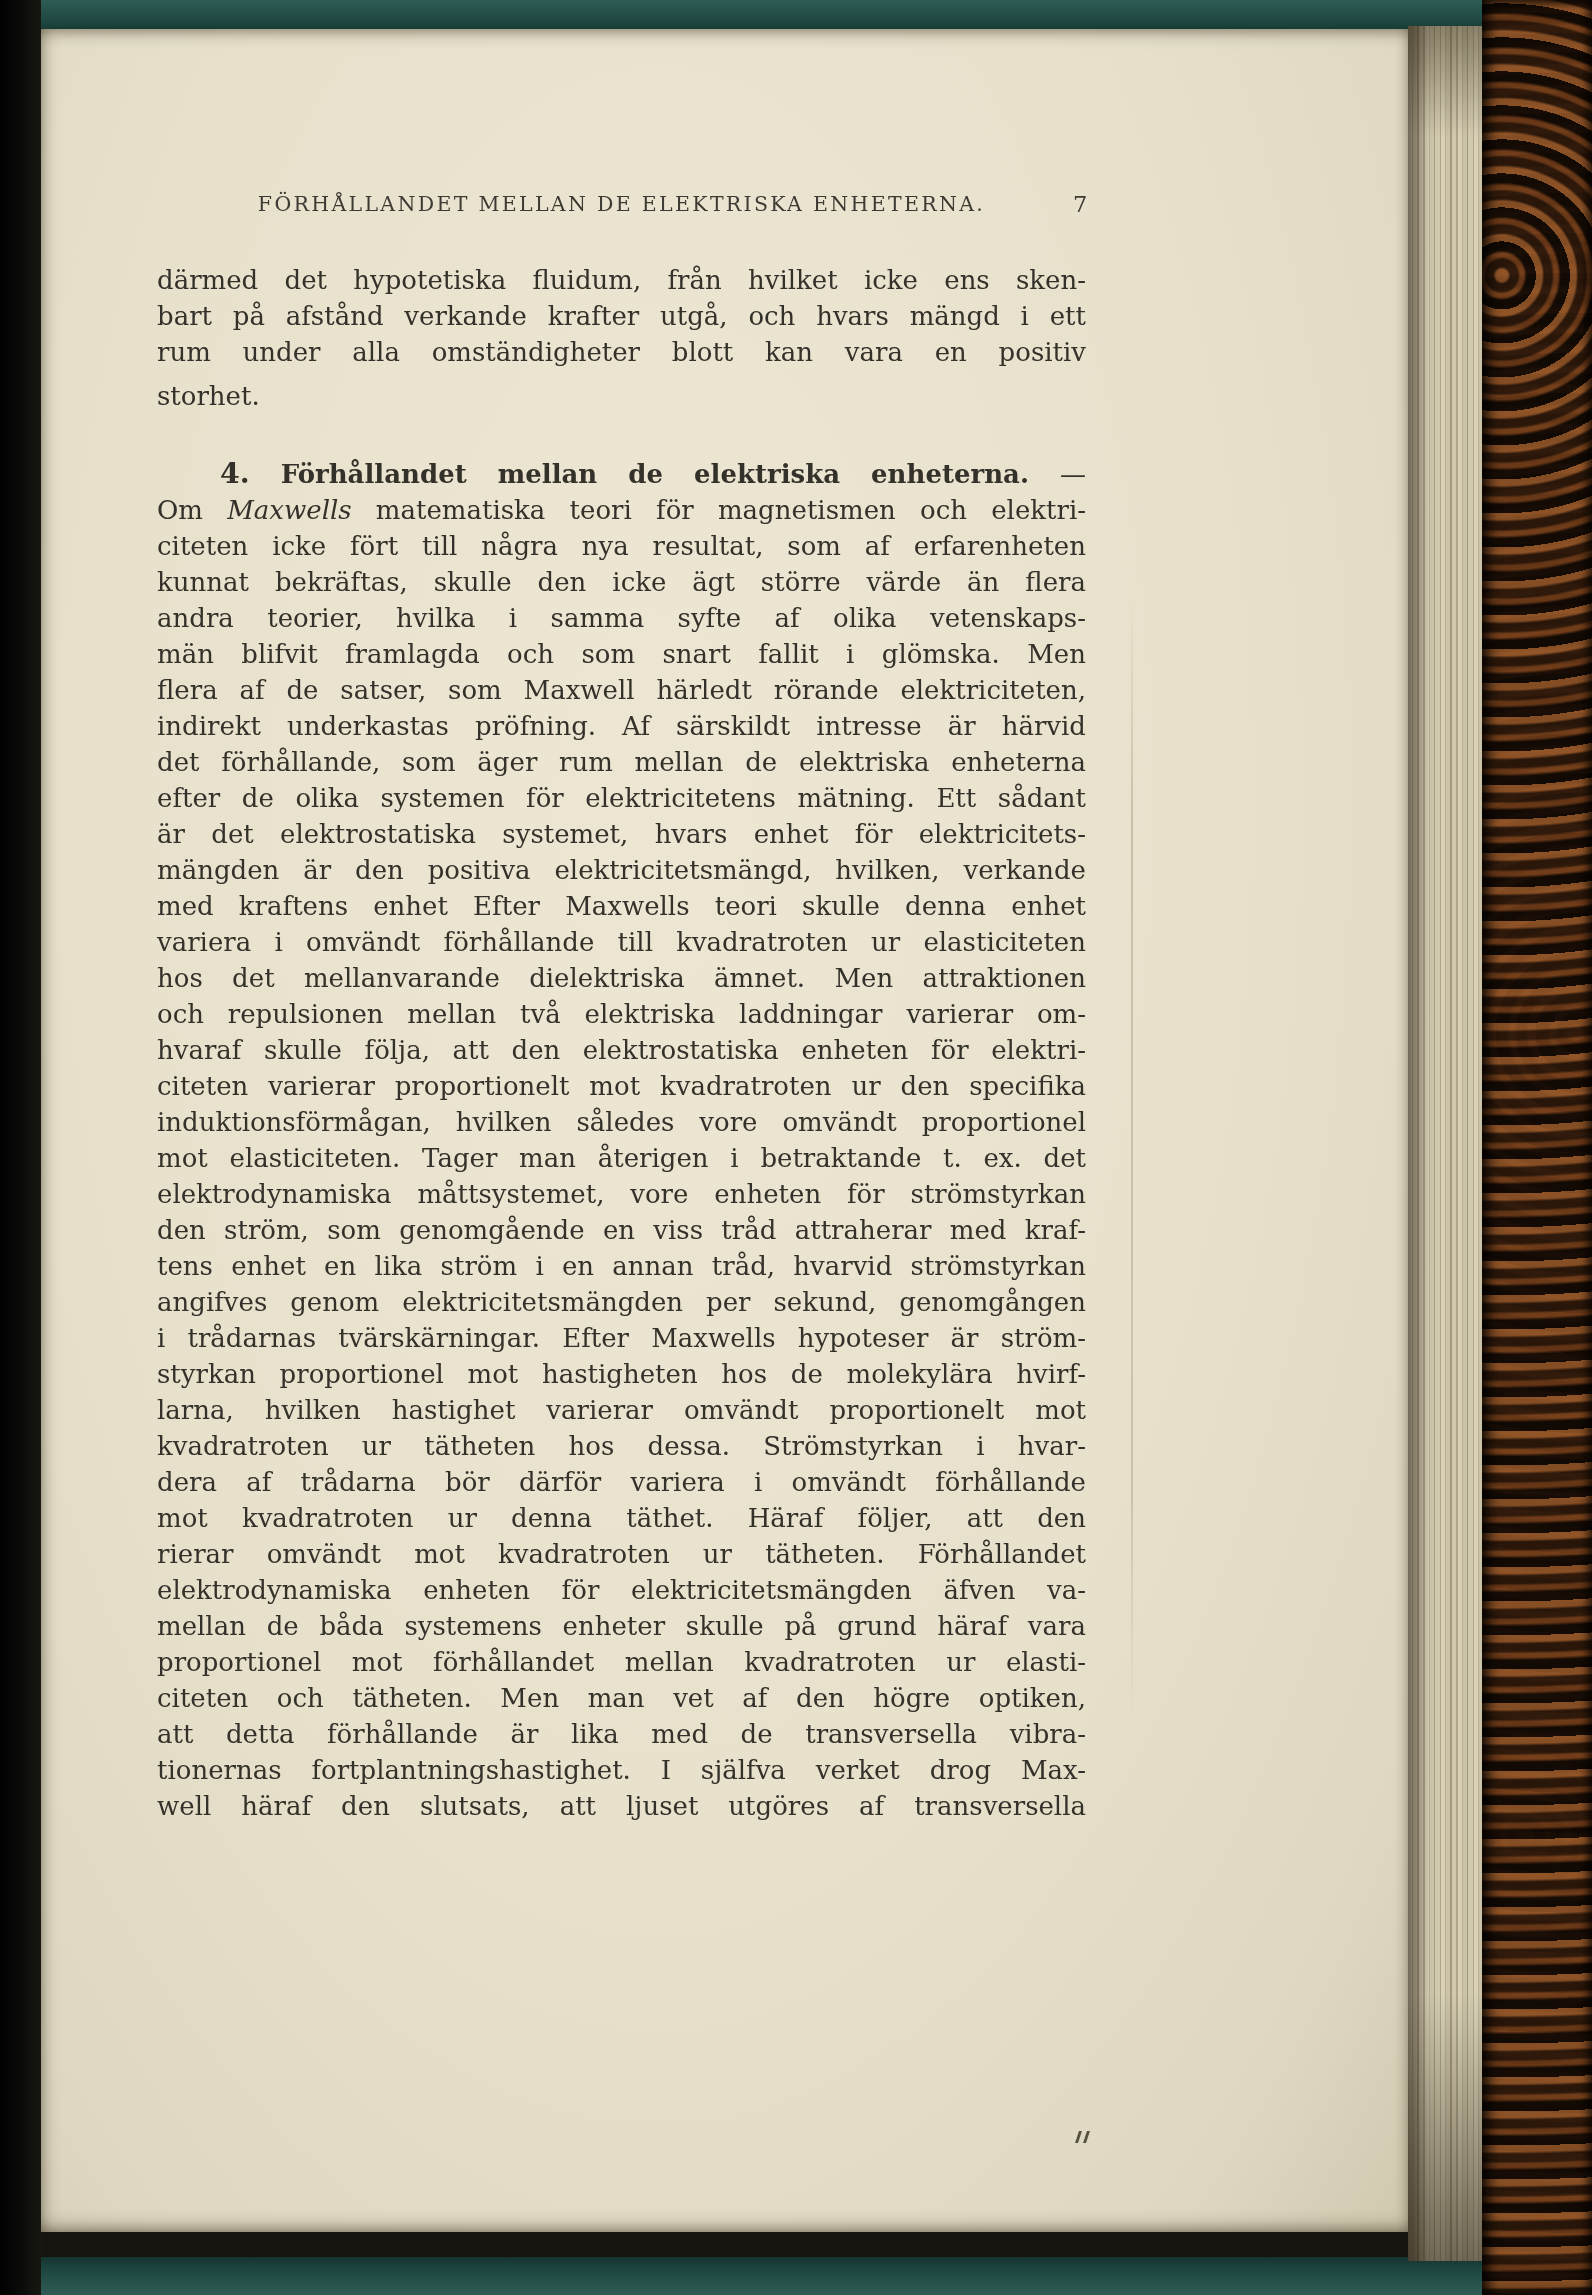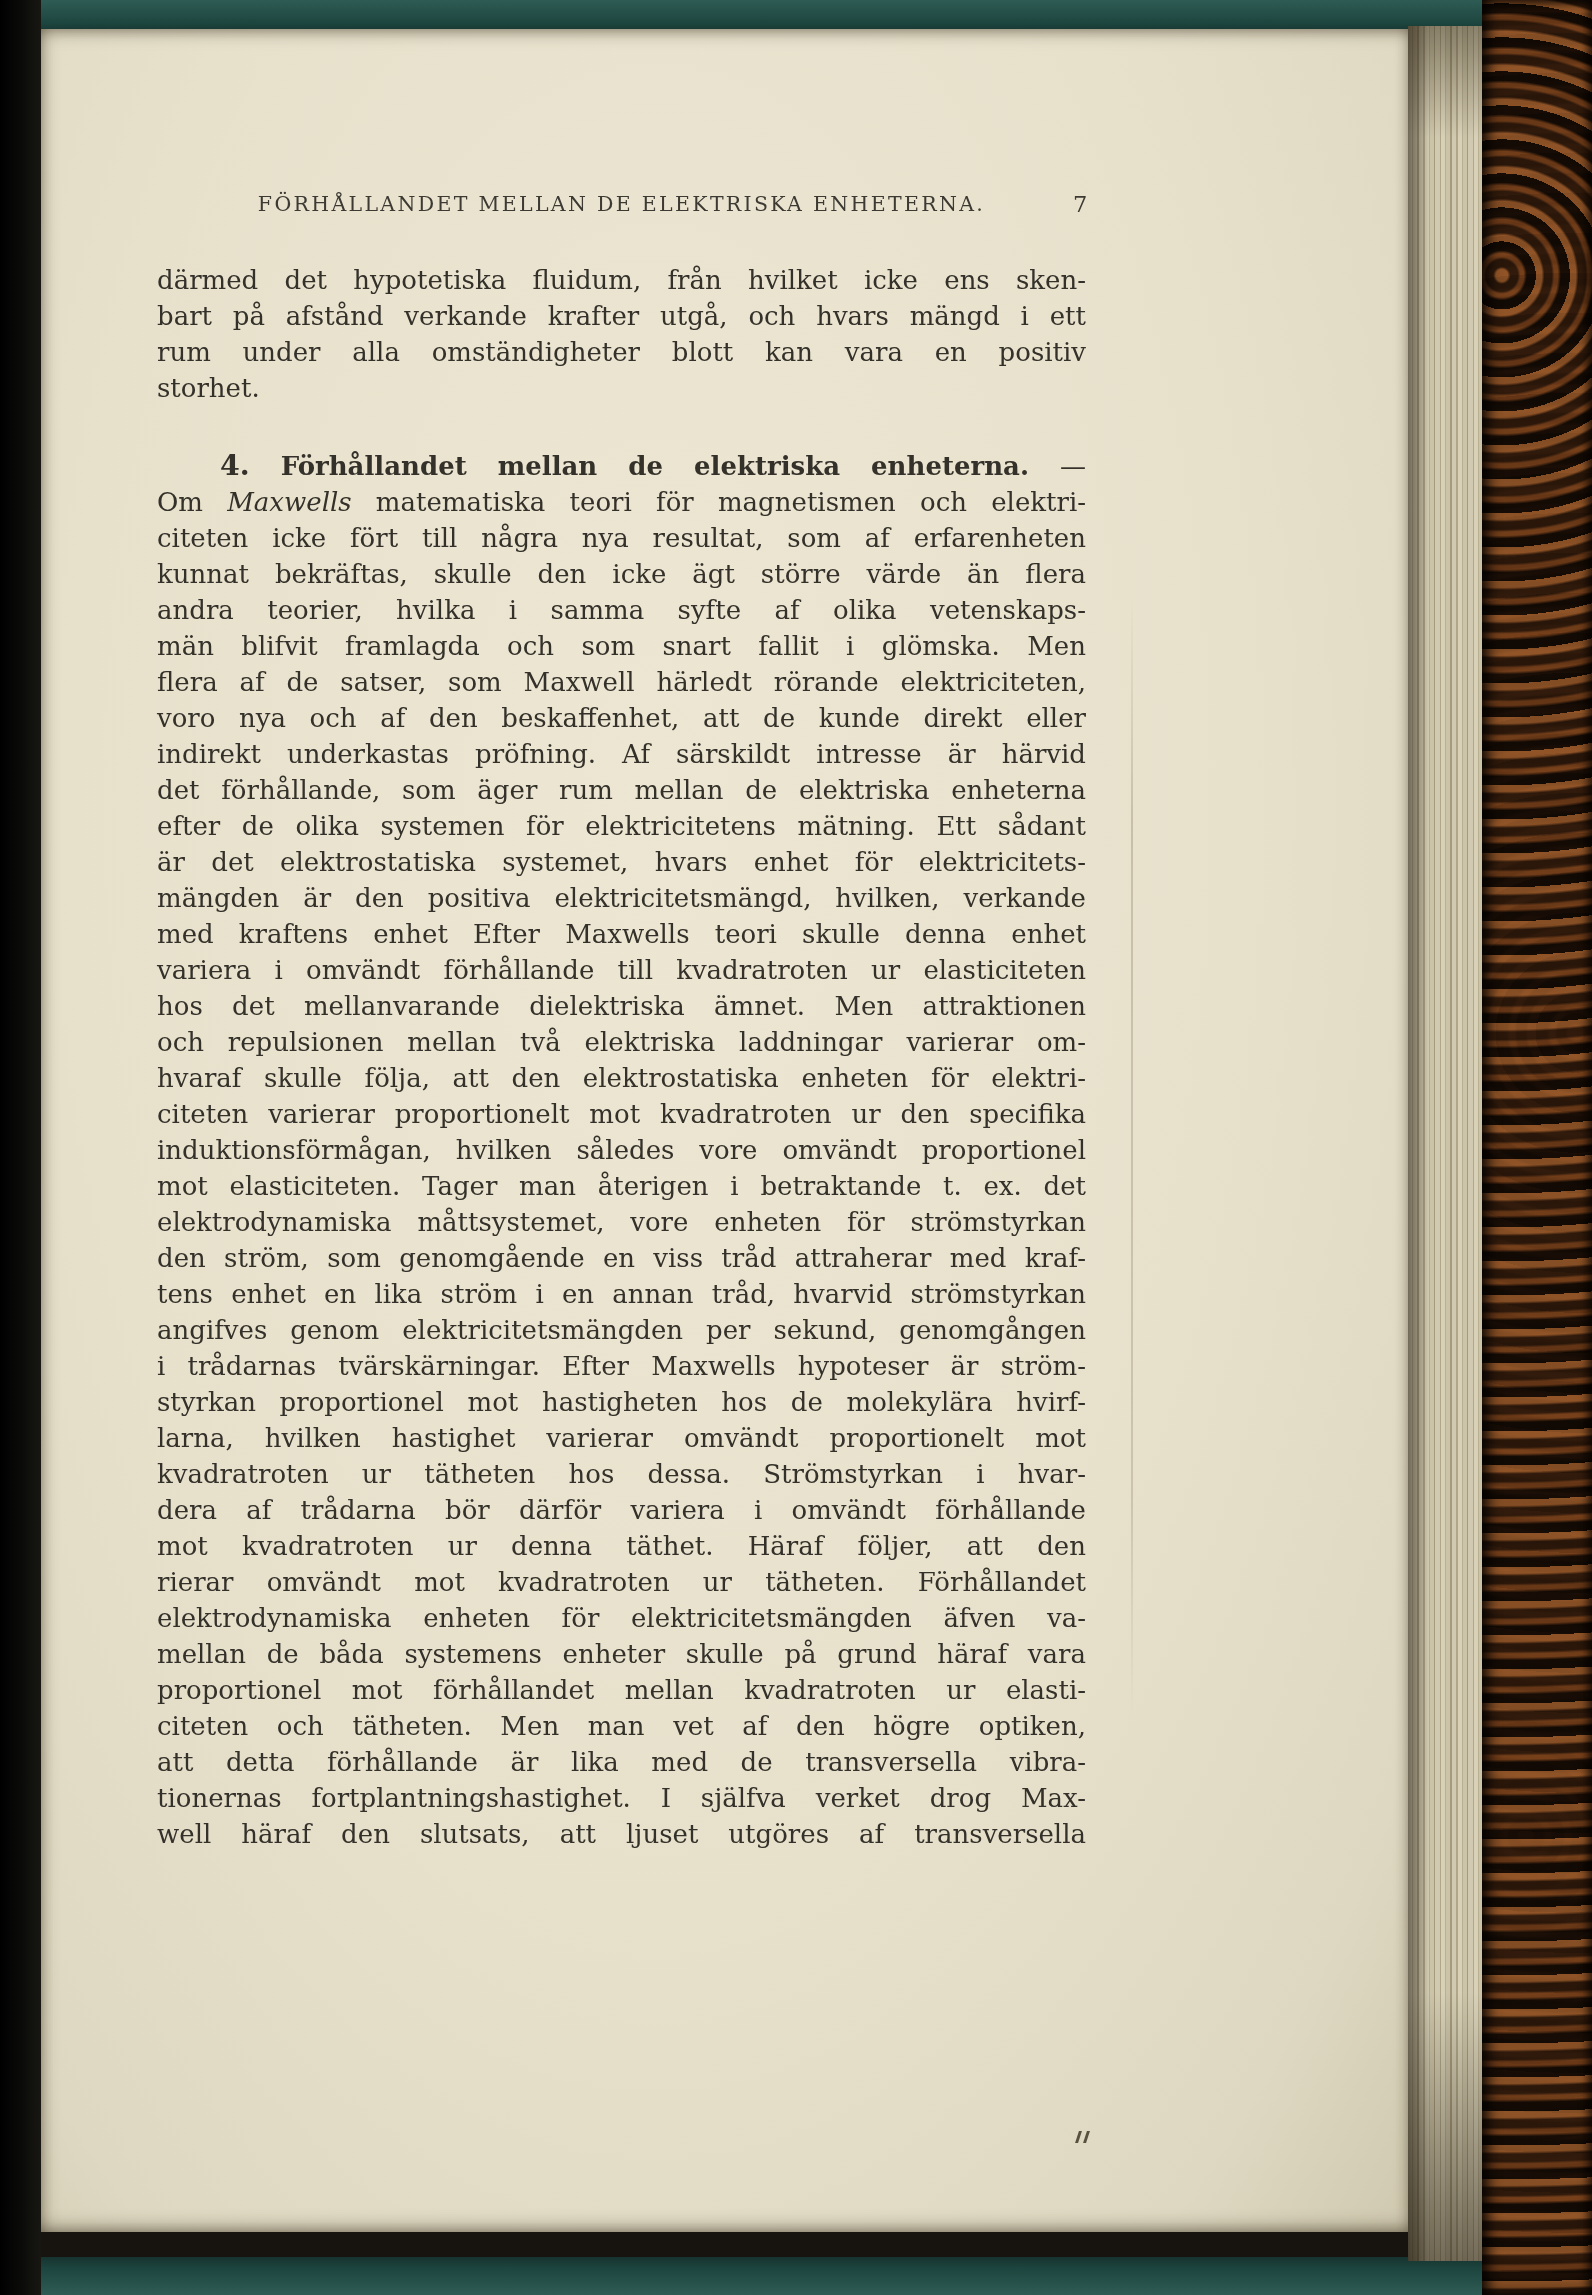--- a/index.html
+++ b/index.html
@@ -73,21 +73,21 @@
   }
 
   .text-block {
     position: absolute; left: 116px; top: 233px; width: 929px;
     font-size: 26px; line-height: 36px; color: #34312a;
   }
   .line {
     text-align: justify;
     text-align-last: justify;
   }
-  .line.last-left { text-align-last: left; }
+  .line.last-left { text-align-last: left; margin-top: 8px; }
   .paragraph.section { margin-top: 41px; }
   .heading-line { padding-left: 63px; font-weight: bold; }
   .heading-line .section-number { font-size: 28.4px; }
   .heading-line .section-dash { font-weight: normal; }
   .italic { font-style: italic; }
 
   
   .scratch-mark {
     position: absolute; left: 1090px; top: 566px; width: 2px; height: 1124px;
     background: linear-gradient(180deg, rgba(130,118,92,0) 0%, rgba(130,118,92,.32) 20%, rgba(130,118,92,.28) 80%, rgba(130,118,92,0) 100%);
@@ -134,21 +134,20 @@
           <span class="section-title">Förhållandet mellan de elektriska enheterna.</span>
           <span class="section-dash">—</span>
         </div>
         <div class="line"><span>Om </span><span class="italic">Maxwells</span><span> matematiska teori för magnetismen och elektri-</span></div>
         <div>
             <div class="line">citeten icke fört till några nya resultat, som af erfarenheten</div>
             <div class="line">kunnat bekräftas, skulle den icke ägt större värde än flera</div>
             <div class="line">andra teorier, hvilka i samma syfte af olika vetenskaps-</div>
             <div class="line">män blifvit framlagda och som snart fallit i glömska. Men</div>
             <div class="line">flera af de satser, som Maxwell härledt rörande elektriciteten,</div>
-            <div class="line">voro nya och af den beskaffenhet, att de kunde direkt eller</div>
             <div class="line">indirekt underkastas pröfning. Af särskildt intresse är härvid</div>
             <div class="line">det förhållande, som äger rum mellan de elektriska enheterna</div>
             <div class="line">efter de olika systemen för elektricitetens mätning. Ett sådant</div>
             <div class="line">är det elektrostatiska systemet, hvars enhet för elektricitets-</div>
             <div class="line">mängden är den positiva elektricitetsmängd, hvilken, verkande</div>
             <div class="line">med kraftens enhet Efter Maxwells teori skulle denna enhet</div>
             <div class="line">variera i omvändt förhållande till kvadratroten ur elasticiteten</div>
             <div class="line">hos det mellanvarande dielektriska ämnet. Men attraktionen</div>
             <div class="line">och repulsionen mellan två elektriska laddningar varierar om-</div>
             <div class="line">hvaraf skulle följa, att den elektrostatiska enheten för elektri-</div>

